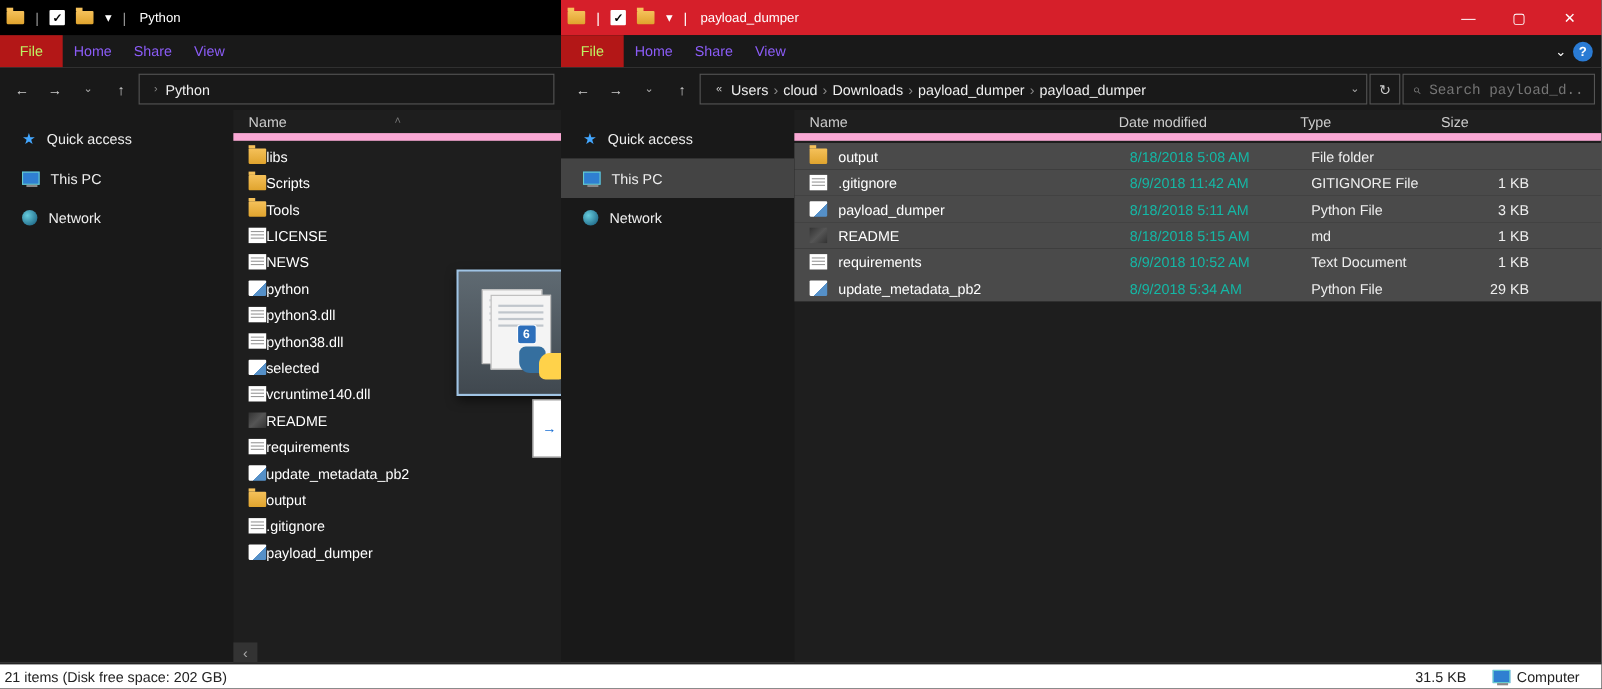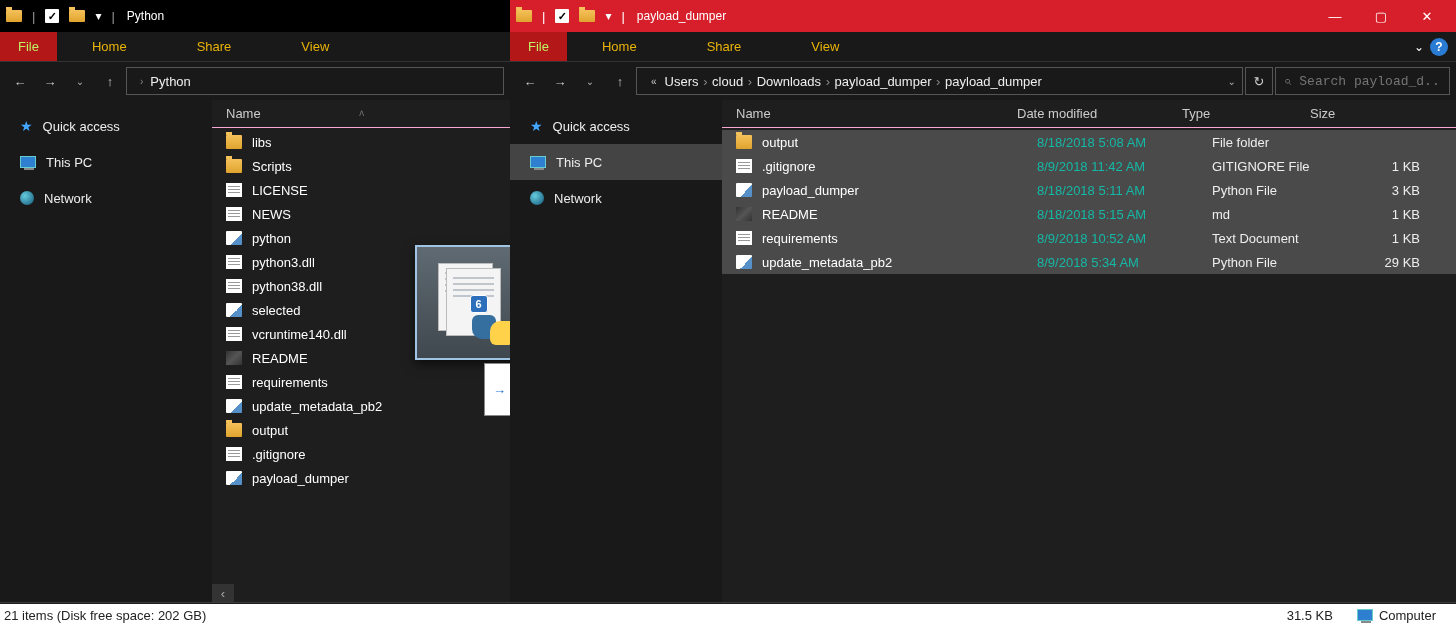--- a/index.html
+++ b/index.html
@@ -17,21 +17,21 @@
 .titlebar .folder-i::before { content: ""; position: absolute; top: -3px; left: 0; width: 6px; height: 3px; background: #f5c15a; }
 .titlebar .sep { color: #999; }
 .titlebar .checkbox-i { width:14px;height:14px;background:#fff;color:#000;display:flex;align-items:center;justify-content:center;font-size:11px;font-weight:bold;border-radius:1px; }
 .titlebar .title-text { margin-left: 12px; font-size: 12px; }
 .titlebar .winbtns { margin-left: auto; display: flex; }
 .titlebar .winbtn { width: 46px; height: 32px; display:flex;align-items:center;justify-content:center;color:#fff; }
 .titlebar .winbtn.close { background: rgba(0,0,0,0); }
 
 .ribbon { height: 30px; background: #191919; display: flex; align-items: stretch; border-bottom: 1px solid #333; }
 .file-tab { background: #b31717; color: #bef264; padding: 0 18px; display:flex;align-items:center; font-size: 13px; }
-.rtab { padding: 0 35px; color: #eab308; display:flex;align-items:center; }
+.rtab { padding: 0 10px; color: #8b5cf6; display:flex;align-items:center; }
 .ribbon .rright { margin-left:auto; display:flex; align-items:center; gap:6px; padding-right:8px; color:#fff; }
 .ribbon .help { width:18px;height:18px;border-radius:50%;background:#2a7bd4;color:#fff;display:flex;align-items:center;justify-content:center;font-size:12px;font-weight:bold; }
 
 .addr { height: 38px; background: #191919; display:flex; align-items:center; padding: 0 6px; gap: 2px; }
 .navbtn { width:28px;height:28px;display:flex;align-items:center;justify-content:center;color:#ccc; }
 .addrbox { flex:1; height:28px; border:1px solid #555; background:#191919; display:flex;align-items:center; padding:0 6px; gap:6px; color:#eee; }
 .addrbox .crumb-sep { color:#888; padding:0 1px; }
 .refreshbox { width:28px;height:28px;border:1px solid #555;display:flex;align-items:center;justify-content:center;color:#ccc; }
 .searchbox { width:175px;height:28px;border:1px solid #555;background:#191919;display:flex;align-items:center;padding:0 8px;color:#888;gap:8px; }
 .searchbox input { background:transparent;border:none;color:#ccc;outline:none;width:100%;font-size:13px;font-family:Liberation Mono, monospace; }
@@ -39,24 +39,24 @@
 .body { flex:1; display:flex; min-height:0; }
 .nav { width: 212px; background:#191919; padding-top:8px; }
 .nav-item { height:36px; display:flex;align-items:center; padding-left:20px; gap:10px; color:#eee; }
 .nav-item.sel { background:#444; }
 .star { color:#43a7ff; font-size:14px; }
 .pc-i { width:16px;height:12px;background:#2f7fd1;border:1px solid #6cc;position:relative; }
 .pc-i::after{content:"";position:absolute;bottom:-3px;left:3px;width:10px;height:2px;background:#888;}
 .net-i { width:14px;height:14px;border-radius:50%;background:radial-gradient(circle at 35% 35%, #6cd, #157); }
 
 .content { flex:1; background:#1e1e1e; position:relative; overflow:hidden; }
-.colhdr { height:28px; background:#1e1e1e; border-bottom:1px solid #f9a8d4; display:flex; align-items:center; color:#ccc; padding-left:14px; }
+.colhdr { height:28px; background:#1e1e1e; border-bottom:7px solid #f9a8d4; display:flex; align-items:center; color:#ccc; padding-left:14px; }
 .colhdr .c { padding-right:8px; }
 .list { padding: 2px 0; }
-.row { height:24px; display:flex; align-items:center; padding-left:14px; gap:10px; color:#fff; }
+.row { height:24px; display:flex; align-items:center; padding-left:14px; color:#fff; }
 .row.sel { background:#4a4a4a; }
 .f-icon { width:16px; height:14px; display:inline-block; flex-shrink:0; }
 .f-folder { background:linear-gradient(#f5c15a,#e0a42e); border-radius:1px; position:relative; }
 .f-folder::before{content:"";position:absolute;top:-3px;left:0;width:6px;height:3px;background:#f5c15a;}
 .f-txt { background:#fff; position:relative; }
 .f-txt::after{content:"";position:absolute;top:3px;left:2px;right:2px;height:1px;background:#999;box-shadow:0 3px 0 #999,0 6px 0 #999;}
 .f-py { background:linear-gradient(135deg,#fff 60%,#5590c8 60%); border-radius:1px;}
 .f-md { background:linear-gradient(135deg,#333,#555,#333);} 
 
 .scroll-left-btn { position:absolute; left:0; bottom:0; width:22px;height:18px;background:#333;color:#aaa;display:flex;align-items:center;justify-content:center; }
@@ -160,20 +160,24 @@
         <div class="list" id="left-list">
             <div class="row">
               <span class="f-icon f-folder"></span>
               <span>libs</span>
             </div>
             <div class="row">
               <span class="f-icon f-folder"></span>
               <span>Scripts</span>
             </div>
             <div class="row">
+              <span class="f-icon f-folder"></span>
+              <span>Tools</span>
+            </div>
+            <div class="row">
               <span class="f-icon f-txt"></span>
               <span>LICENSE</span>
             </div>
             <div class="row">
               <span class="f-icon f-txt"></span>
               <span>NEWS</span>
             </div>
             <div class="row">
               <span class="f-icon f-py"></span>
               <span>python</span>

